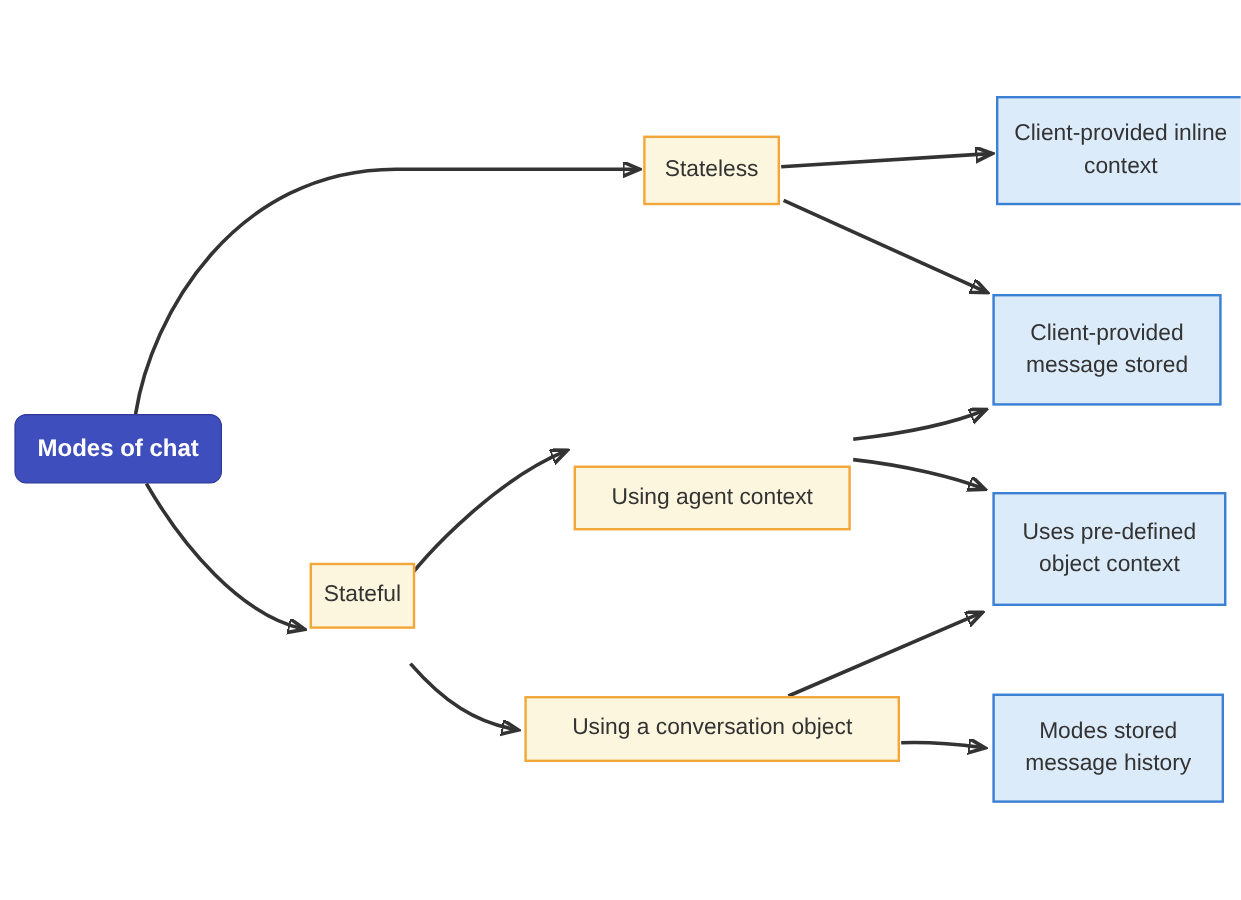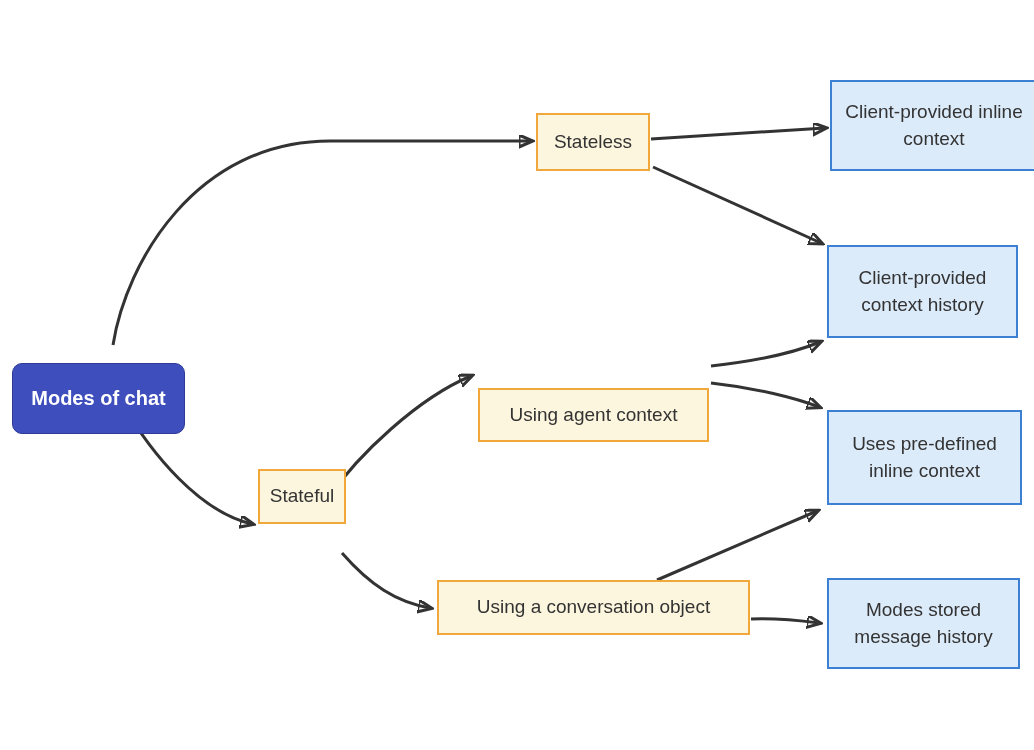--- a/index.html
+++ b/index.html
@@ -67,21 +67,21 @@
     <path d="M651,139 L825,128" marker-end="url(#arrow)"></path>
     <path d="M653,167 L821,243" marker-end="url(#arrow)"></path>
     <path d="M329,497 C358,455 418,398 471,376" marker-end="url(#arrow)"></path>
     <path d="M342,553 C370,585 396,602 430,608" marker-end="url(#arrow)"></path>
     <path d="M711,366 C756,361 796,352 820,342" marker-end="url(#arrow)"></path>
     <path d="M711,383 C756,388 796,398 819,407" marker-end="url(#arrow)"></path>
     <path d="M657,580 L817,511" marker-end="url(#arrow)"></path>
     <path d="M751,619 C776,618 796,620 819,623" marker-end="url(#arrow)"></path>
   </svg>
 
-  <div class="node root" style="left:12px; top:363px; width:173px; height:71px;">
+  <div class="node root" style="left:12px; top:345px; width:173px; height:58px;">
     <span>Modes of chat</span>
   </div>
 
   <div class="node branch" style="left:536px; top:113px; width:114px; height:58px;">
     <span>Stateless</span>
   </div>
 
   <div class="node branch" style="left:258px; top:469px; width:88px; height:55px;">
     <span>Stateful</span>
   </div>
@@ -92,24 +92,24 @@
 
   <div class="node branch" style="left:437px; top:580px; width:313px; height:55px;">
     <span>Using a conversation object</span>
   </div>
 
   <div class="node leaf" style="left:830px; top:80px; width:208px; height:91px;">
     <span>Client-provided inline context</span>
   </div>
 
   <div class="node leaf" style="left:827px; top:245px; width:191px; height:93px;">
-    <span>Client-provided context history</span>
+    <span>Client-provided message stored</span>
   </div>
 
   <div class="node leaf" style="left:827px; top:410px; width:195px; height:95px;">
-    <span>Uses pre-defined inline context</span>
+    <span>Uses pre-defined object context</span>
   </div>
 
   <div class="node leaf" style="left:827px; top:578px; width:193px; height:91px;">
     <span>Modes stored message history</span>
   </div>
 
 </div>
 
 </body></html>

